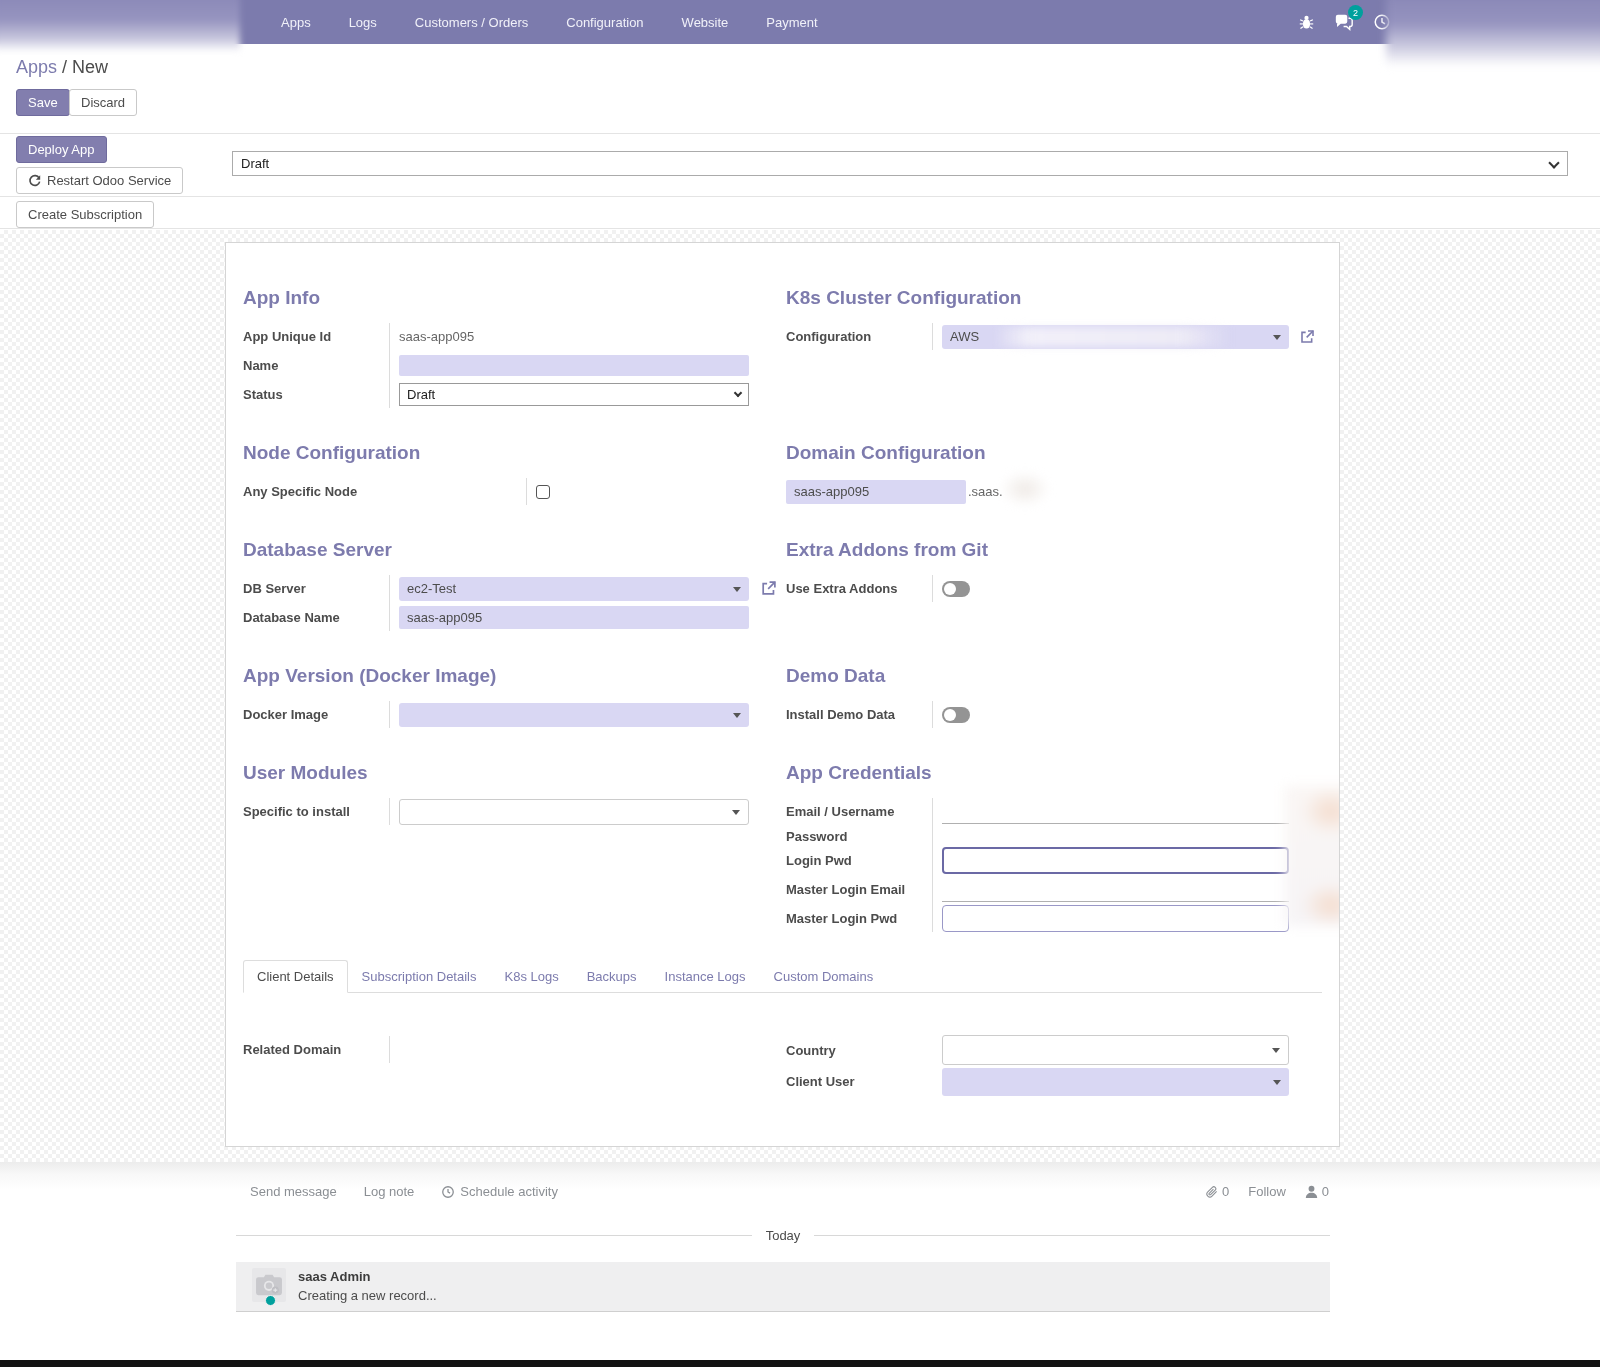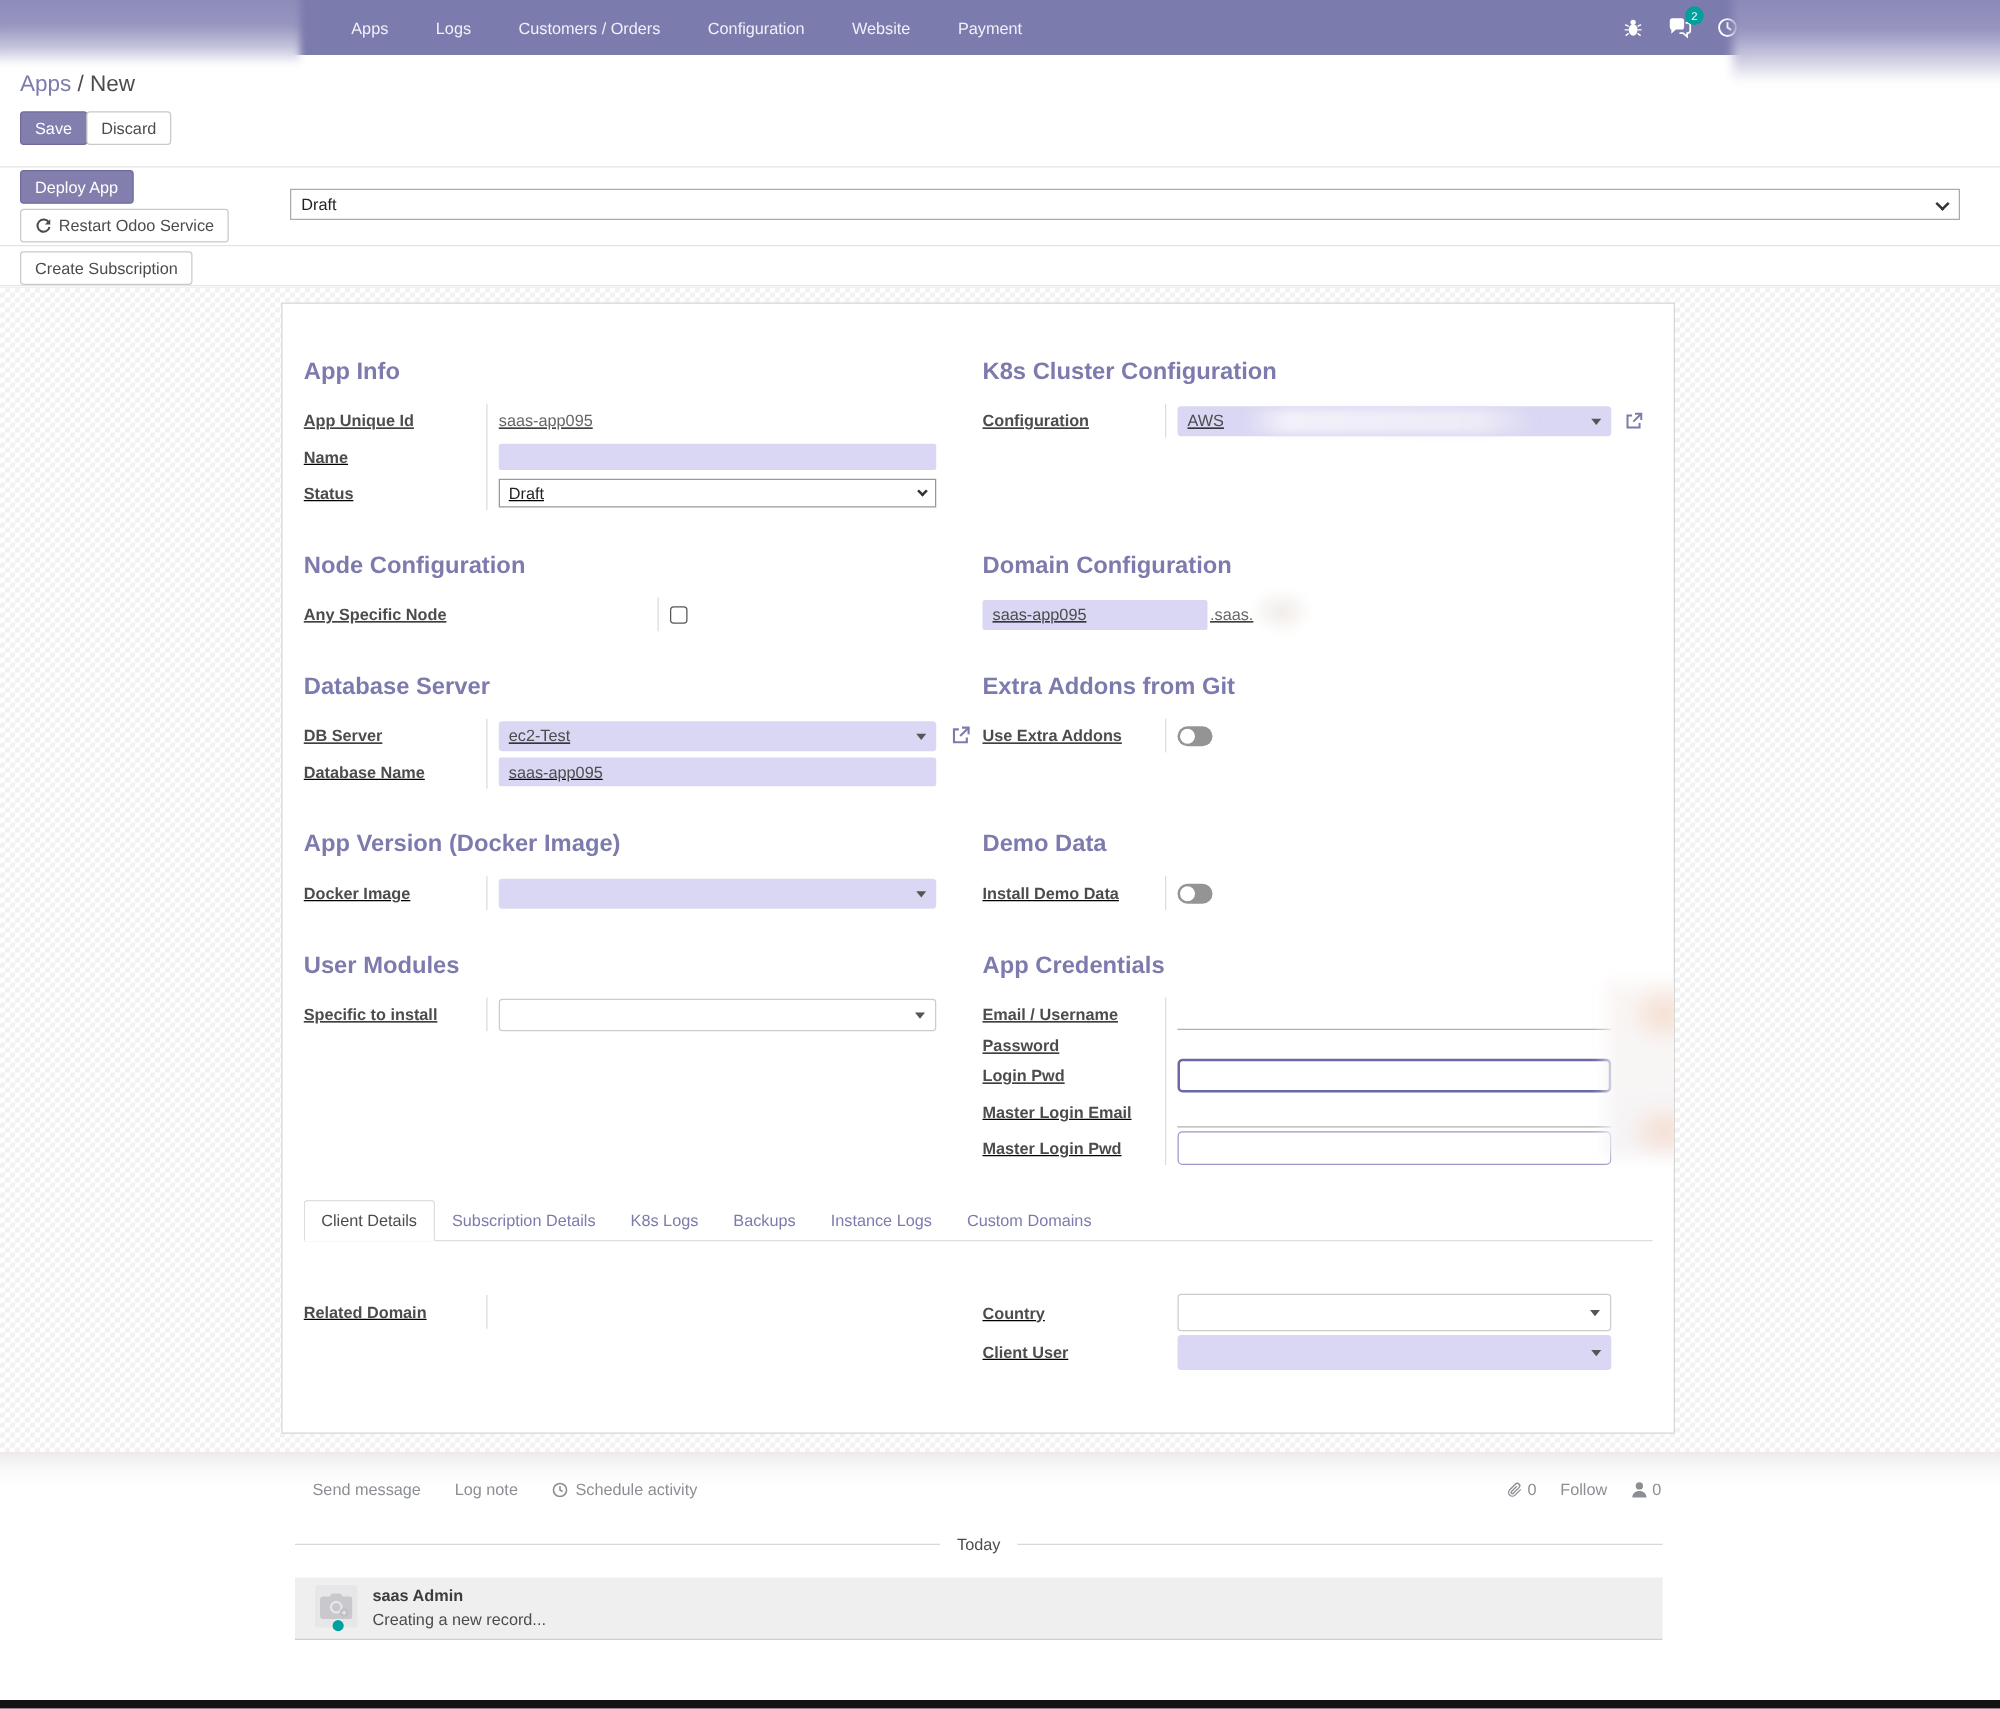--- a/index.html
+++ b/index.html
@@ -1,17 +1,17 @@
 <!DOCTYPE html>
 <html><head>
 <meta charset="utf-8">
 <style>
   * { box-sizing: border-box; margin: 0; padding: 0; }
   body { font-family: "Liberation Sans", sans-serif; background:#fff; }
-  .screen { position: relative; width: 1600px; height: 1367px; background: #f9a8d4; overflow: hidden; }
+  .screen { position: relative; width: 1600px; height: 1367px; background: #0ea5e9; overflow: hidden; }
 
   
   .navbar { position: absolute; left: 0; top: 0; width: 100%; height: 44px; background: #7c7bad; }
   .menu { position: absolute; left: 262px; top: 0; height: 44px; display: flex; align-items: center; }
   .menu-item { color: #f1f1f9; font-size: 13px; padding: 0 19px; height: 44px; display: flex; align-items: center; cursor: pointer; white-space: nowrap; }
   .nav-icons { position: absolute; top: 0; height: 44px; left: 1296px; display: flex; align-items: center; gap: 18px; }
   .nav-ic { position: relative; width: 20px; height: 20px; display: flex; align-items: center; justify-content: center; cursor: pointer; }
   .badge { position: absolute; top: -7px; right: -9px; background: #00a09d; color: #fff; font-size: 9px; width: 15px; height: 15px; border-radius: 50%; display: flex; align-items: center; justify-content: center; }
   .blur-left { position: absolute; left: -6px; top: -6px; width: 246px; height: 58px; z-index: 6;
     background: linear-gradient(180deg, #8a88b7 0%, #9795c0 45%, #c9c8de 78%, #ffffff 100%);
@@ -44,21 +44,21 @@
     background-size: 8px 8px; background-position: 0 0, 4px 4px; }
   .sheet { position: absolute; left: 225px; top: 12px; width: 1115px; height: 905px; background: #fff; border: 1px solid #d5d5d5; padding: 44px 17px 0 17px; overflow: hidden; }
 
   .formgrid { display: grid; grid-template-columns: 506px 1fr; column-gap: 37px; row-gap: 33px; }
   .group { position: relative; }
   .group.rcol { padding-right: 33px; }
   .gtitle { font-size: 19px; font-weight: 700; color: #7d7bad; margin-bottom: 13px; }
   .fields { position: relative; }
   .fields.sep::before { content: ''; position: absolute; left: 146px; top: 1px; bottom: 1px; width: 1px; background: #dcdcdc; }
   .fields.sepwide::before { content: ''; position: absolute; left: 283px; top: 1px; bottom: 1px; width: 1px; background: #dcdcdc; }
-  .frow { display: flex; align-items: center; min-height: 29px; position: relative; text-decoration: underline; }
+  .frow { display: flex; align-items: center; min-height: 29px; position: relative; }
   .frow.short { min-height: 20px; }
   .flabel { width: 146px; flex-shrink: 0; font-weight: 700; color: #4c4c4c; font-size: 13px; }
   .flabel.wide { width: 283px; }
   .fval { flex: 1; padding-left: 10px; font-size: 13px; color: #555; display: flex; align-items: center; position: relative; min-width: 0; }
   .ftext { color: #666; }
 
   .inp { height: 21px; background: #d9d7f3; border-radius: 2px; width: 100%; cursor: text; }
   .uinp { height: 25px; border-bottom: 1px solid #b0b0b0; width: 100%; background: #fff; cursor: text; }
   .binp { height: 27px; border: 2px solid #6b69a5; border-radius: 4px; width: 100%; background: #fff; cursor: text; }
   .binp.lite { border: 1px solid #9a98c7; }

